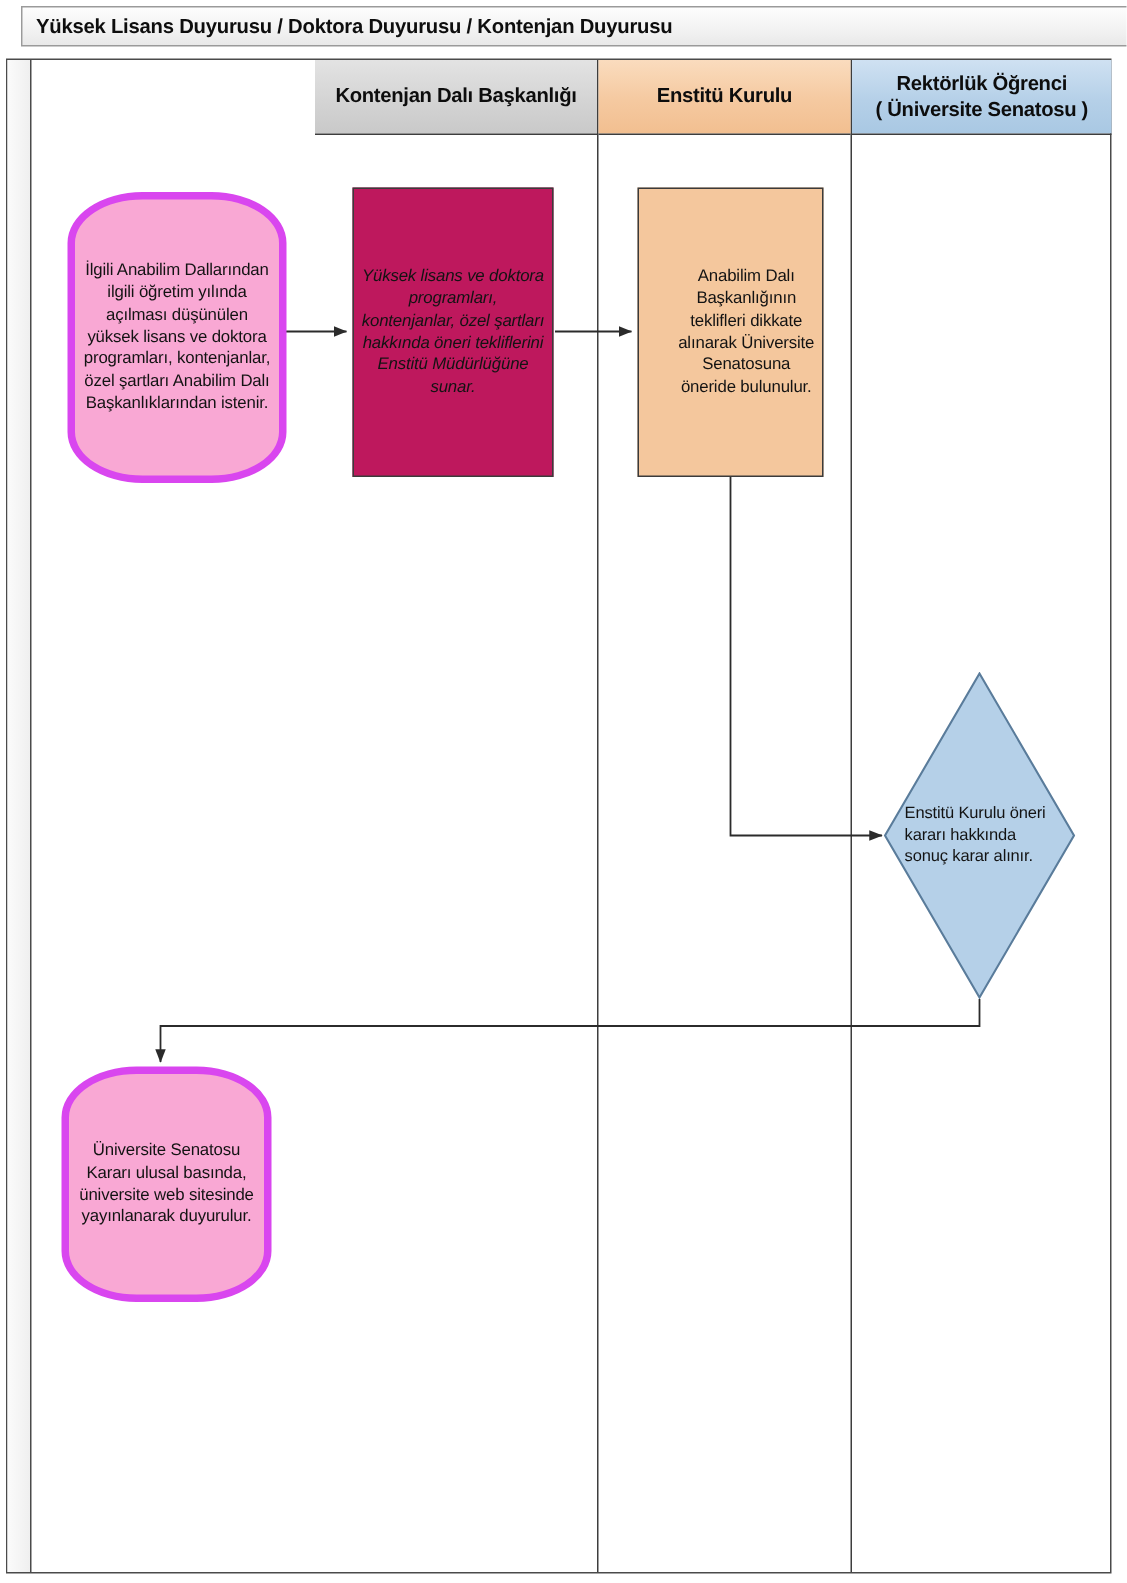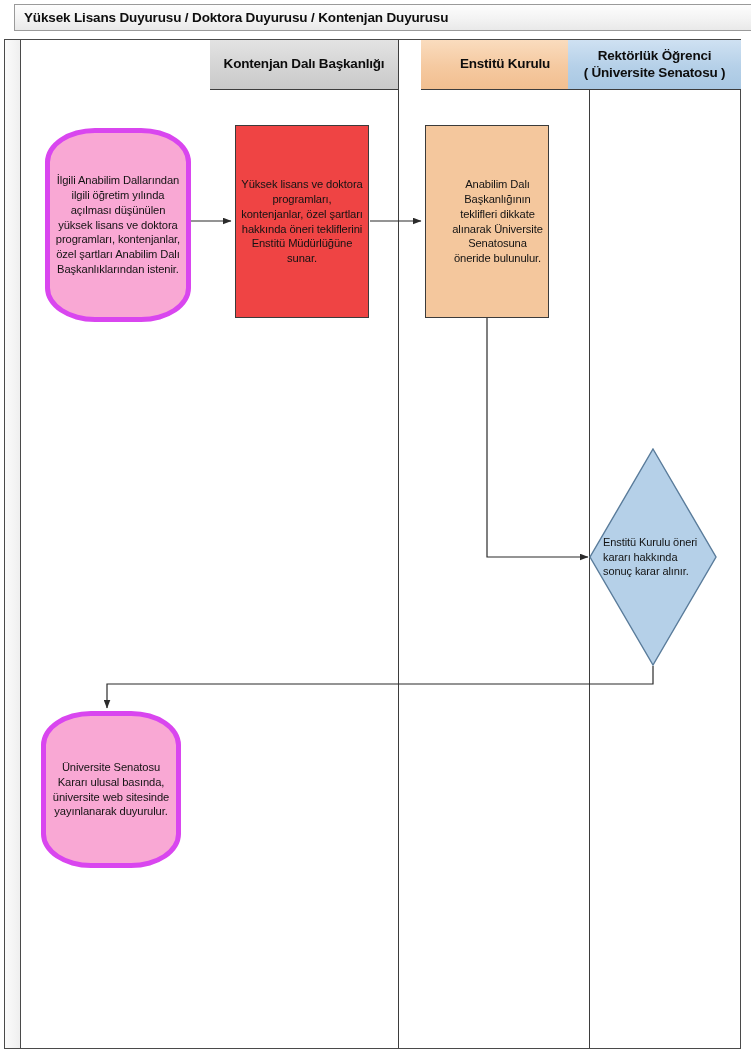--- a/index.html
+++ b/index.html
@@ -108,21 +108,22 @@
     padding: 0 4px;
   }
 
   .shape-terminator {
     border: 5px solid #d946ef;
     border-radius: 50px / 34px;
     background: #f9a8d4;
   }
   .shape-process {
     border: 1.4px solid #3b3b3b;
-    background: #ef4444;
+    background: #be185d;
+    font-style: italic;
   }
   .shape-process-orange {
     border: 1.4px solid #3b3b3b;
     background: #f4c79d;
   }
 
   .shape-decision {
     position: absolute;
     display: flex;
     align-items: center;
@@ -164,21 +165,21 @@
 
   <div id="lane-gutter"></div>
 
 
   <div class="lane-col" style="left:205px; width:189px;">
     <div class="lane-head" style="background:linear-gradient(to bottom,#e3e3e3 0%,#d4d4d4 55%,#c9c9c9 100%);">
       <span>Kontenjan Dalı Başkanlığı</span>
     </div>
   </div>
 
-  <div class="lane-col" style="left:416px; width:169px;">
+  <div class="lane-col" style="left:394px; width:169px;">
     <div class="lane-head" style="background:linear-gradient(to bottom,#fadcbe 0%,#f5c9a0 55%,#f2bf90 100%);">
       <span>Enstitü Kurulu</span>
     </div>
   </div>
 
   <div class="lane-col last" style="left:563px; width:173px;">
     <div class="lane-head" style="background:linear-gradient(to bottom,#cfe1f2 0%,#b5d0e8 55%,#a9c8e3 100%); white-space:pre-line;">
       <span>Rektörlük Öğrenci
 ( Üniversite Senatosu )</span>
     </div>

